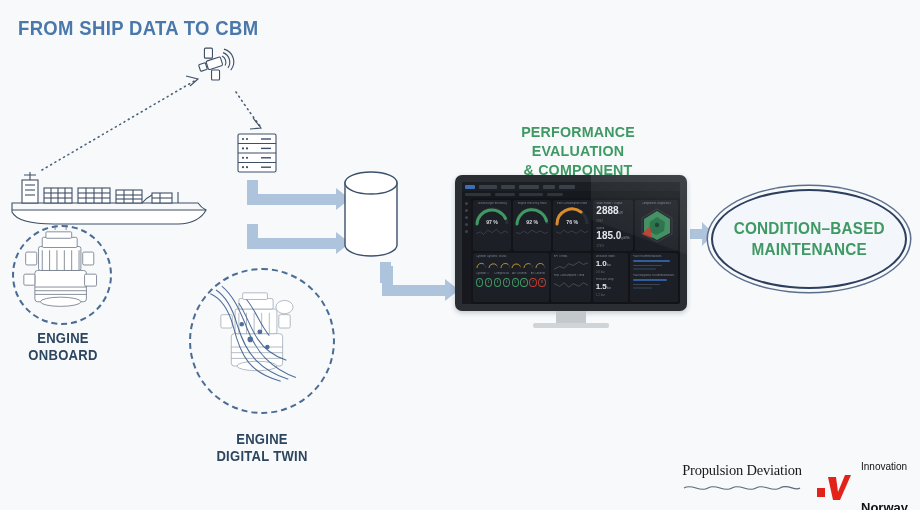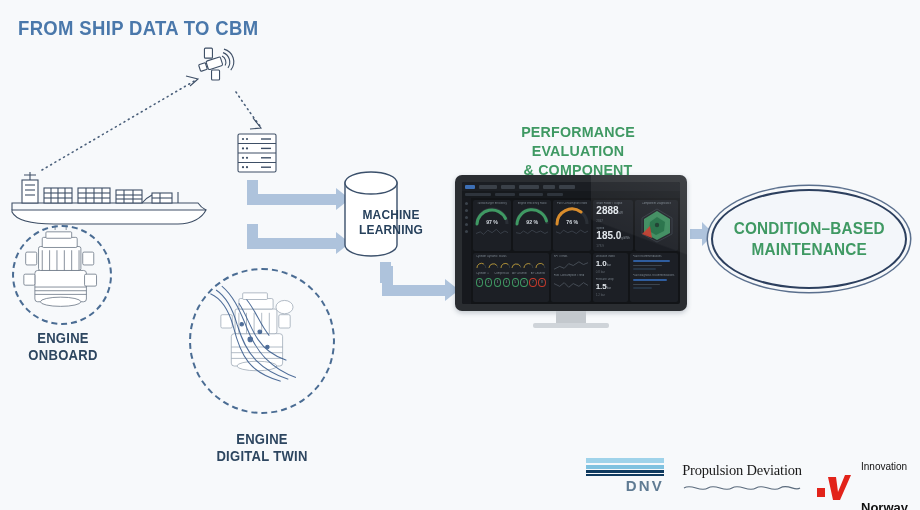--- a/index.html
+++ b/index.html
@@ -319,26 +319,20 @@
       </g>
     </g>
 
     <g stroke="#3b506b" stroke-width="1.4" fill="#ffffff">
       <path d="M348,192 v62 a26,11 0 0 0 52,0 v-62 Z" transform="translate(-3,-9)"></path>
       <ellipse cx="371" cy="183" rx="26" ry="11"></ellipse>
     </g>
 
   </svg>
 
-  <div class="abs" id="ml-wrap">
-    <div id="ml-label">
-      <div>MACHINE</div>
-      <div>LEARNING</div>
-    </div>
-  </div>
 
   <div class="abs dashcirc" style="left:12px;top:225px;width:100px;height:100px;"></div>
   <div class="abs caption" style="left:2px;top:330px;width:122px;">
     <div>ENGINE</div>
     <div>ONBOARD</div>
   </div>
 
   <div class="abs dashcirc" style="left:189px;top:268px;width:146px;height:146px;"></div>
   <div class="abs caption" style="left:192px;top:431px;width:140px;">
     <div>ENGINE</div>
@@ -535,27 +529,20 @@
 
   <div class="abs" id="cbm">
     <div id="cbm-label">
       <div>CONDITION–BASED</div>
       <div>MAINTENANCE</div>
     </div>
   </div>
 
   <div class="abs" id="logos">
 
-    <div id="dnv">
-      <div class="dnv-bar" style="background:#9fd3ea;height:5px"></div>
-      <div class="dnv-bar" style="background:#7fc2e0;height:4px"></div>
-      <div class="dnv-bar" style="background:#0f3a5f;height:2.5px;margin-bottom:1px"></div>
-      <div class="dnv-bar" style="background:#0f3a5f;height:2px"></div>
-      <div id="dnv-text">DNV</div>
-    </div>
 
     <div id="pa">
       <div id="pa-text">Propulsion Deviation</div>
       <svg width="118" height="10" viewBox="0 0 118 10">
         <path d="M1,5 C9,0 17,10 25,5 C33,0 41,10 49,5 C57,0 65,10 73,5 C81,0 89,10 97,5 C105,0 112,9 117,5" fill="none" stroke="#5b6b7d" stroke-width="1.1"></path>
       </svg>
     </div>
 
     <div id="inno">
       <svg width="34" height="26" viewBox="0 0 34 26">

